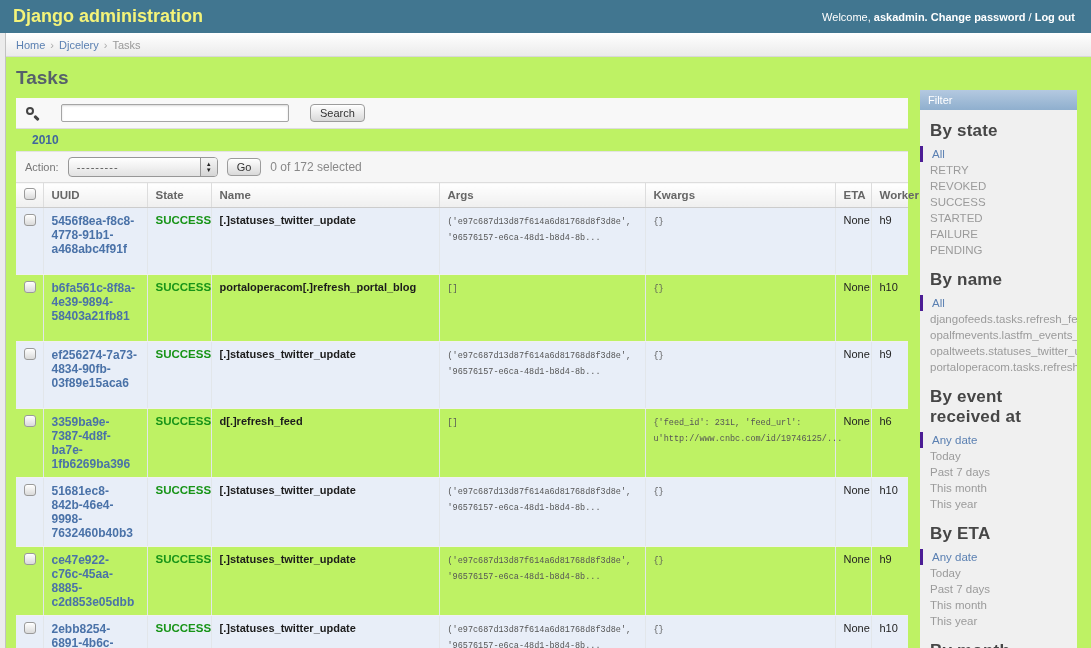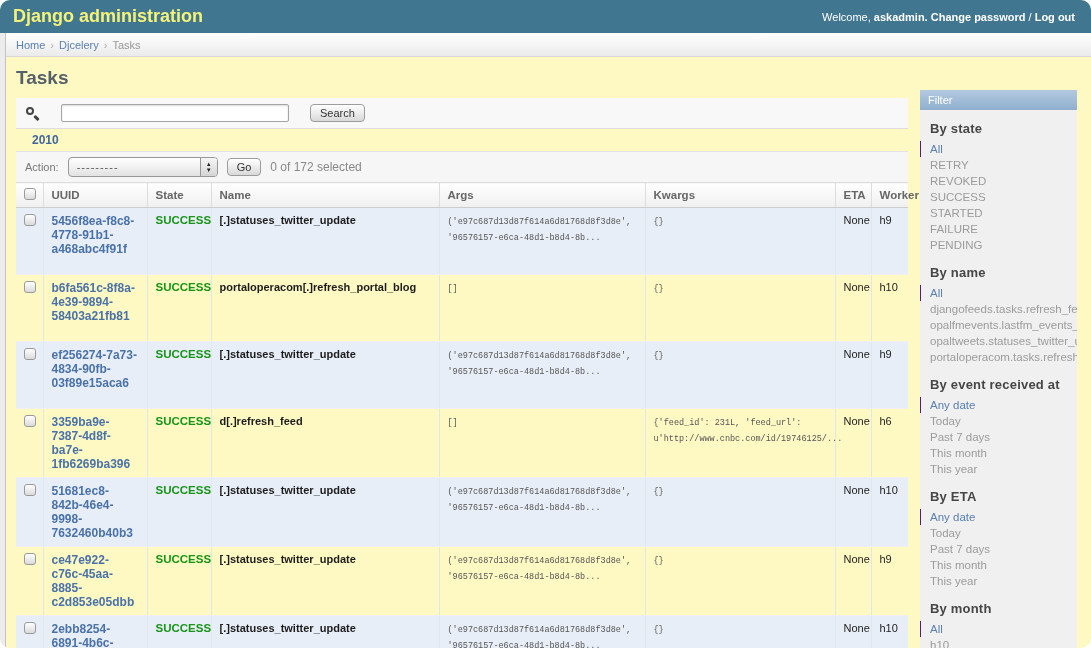--- a/index.html
+++ b/index.html
@@ -1,19 +1,19 @@
 <!DOCTYPE html>
 <html><head>
 <meta charset="utf-8">
 <style>
   * { margin:0; padding:0; box-sizing:border-box; }
   body { background:#fff; }
   .screen {
     position:relative; width:1091px; height:648px; overflow:hidden;
-    background:#fef9c3; font-family:"Liberation Sans", sans-serif;border-radius:10px;
+    background:#bef264; font-family:"Liberation Sans", sans-serif;
   }
 
   
   #header {
     position:absolute; top:0; left:0; right:0; height:33px;
     background:#417690; display:flex; justify-content:space-between; align-items:center;
     padding:0 16px 0 13px;
   }
   #site-title { font-size:18px; font-weight:bold; color:#f4f379; }
   #user-tools { font-size:11px; color:#fff; }
@@ -123,27 +123,27 @@
   
   #filter-panel {
     position:absolute; left:920px; top:90px; width:157px; bottom:0;
     background:#f0f0f0; overflow:hidden;
   }
   .f-title {
     height:20px; background:linear-gradient(#b4c9e0,#8fafce);
     color:#fff; font-weight:normal; font-size:11px; padding:4px 8px;
   }
   .f-sec { padding:11px 0 1px 10px; }
-  .f-sec h3 { font-size:13px; color:#464646; font-weight:bold; margin-bottom:5px; letter-spacing:.2px; }
+  .f-sec h3 { font-size:17px; color:#464646; font-weight:bold; margin-bottom:5px; letter-spacing:.2px; }
   .f-item {
     display:block; font-size:11.5px; color:#9b9b9b; line-height:16px;
     white-space:nowrap; overflow:hidden; text-decoration:none; cursor:pointer;
   }
   .f-item.selected {
-    color:#5b80b2; border-left:5px solid #4c1d95; margin-left:-14px; padding-left:9px;
+    color:#5b80b2; border-left:7px solid #4c1d95; margin-left:-14px; padding-left:9px;
   }
 </style>
 </head>
 <body>
 
 <div class="screen">
 
   <div id="header">
     <div id="site-title">Django administration</div>
     <div id="user-tools">

